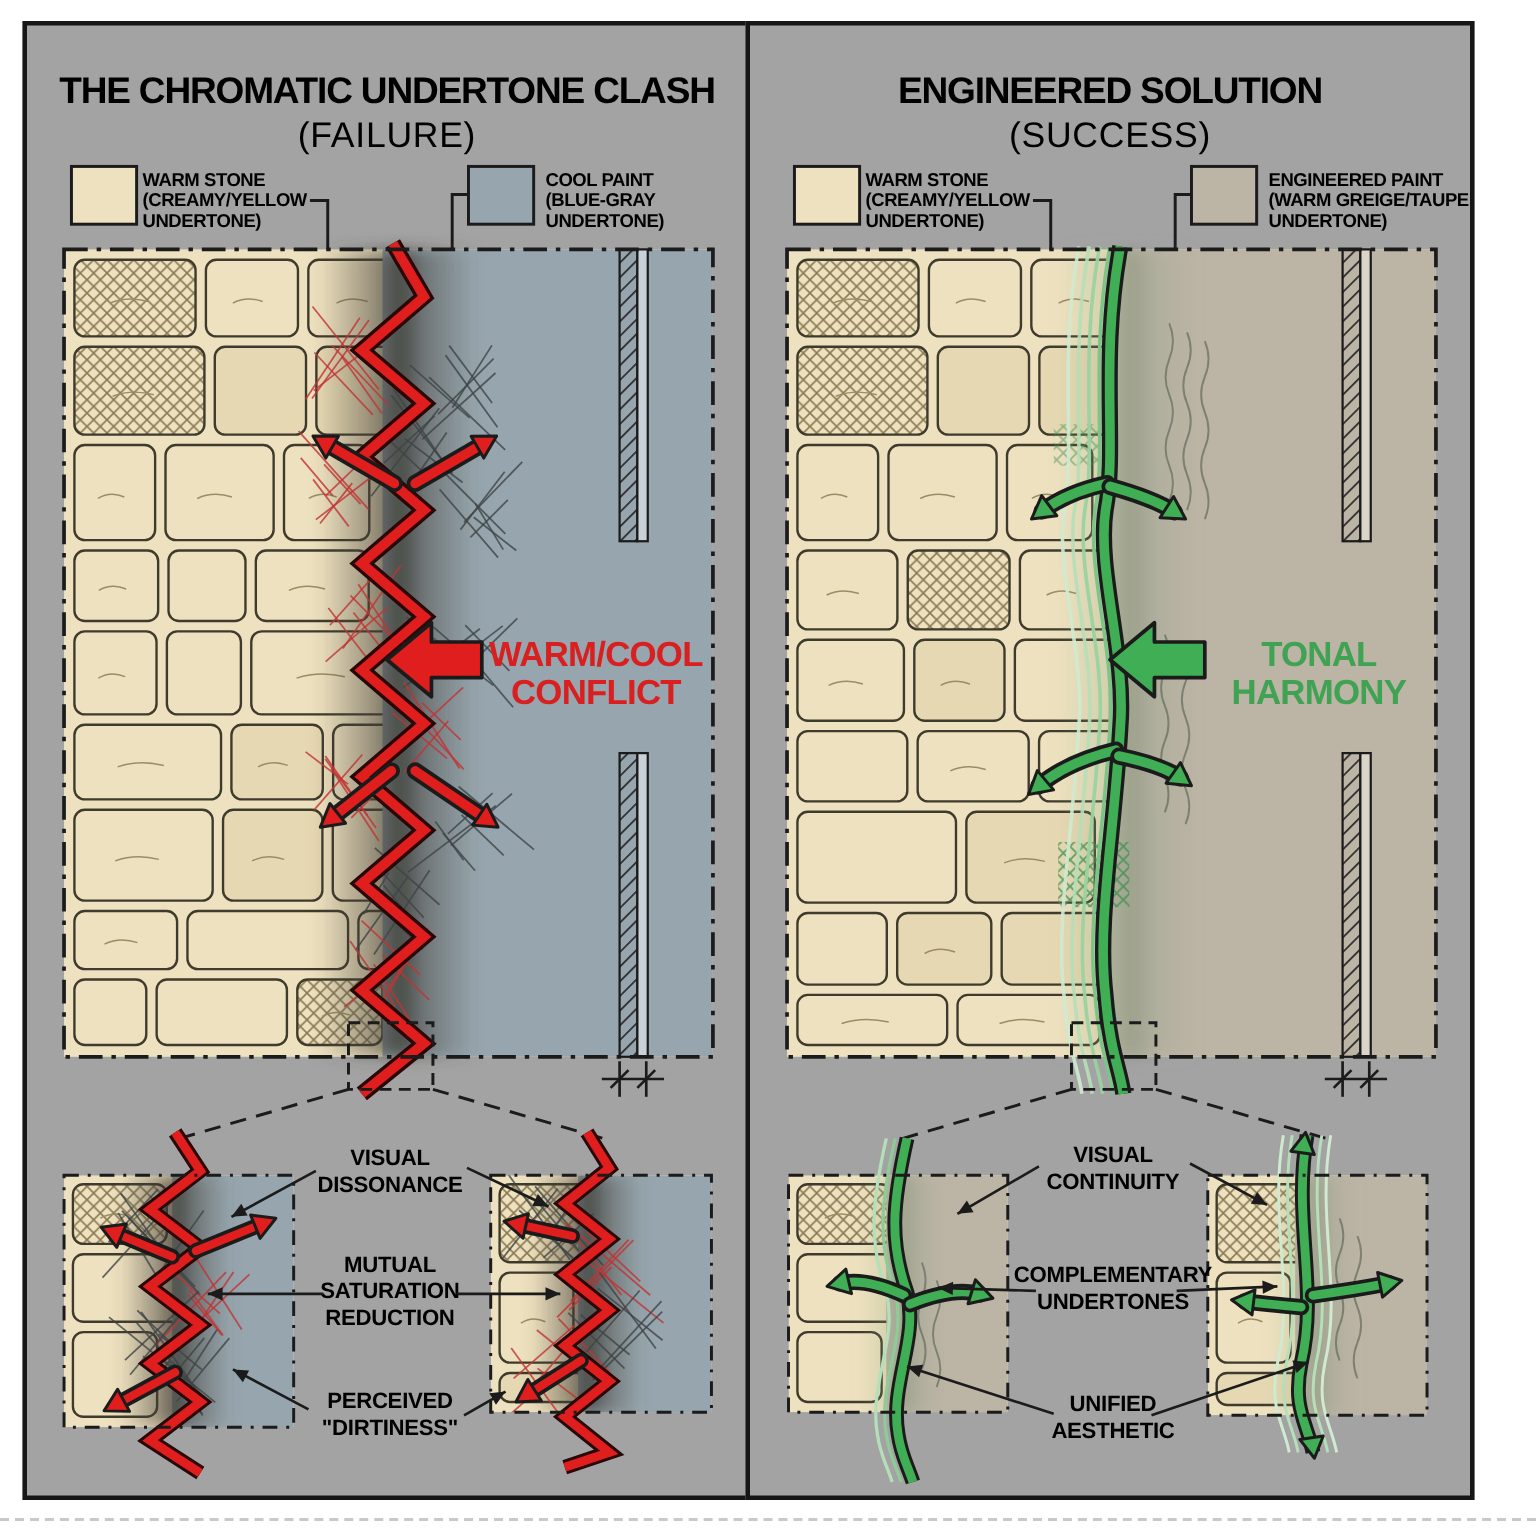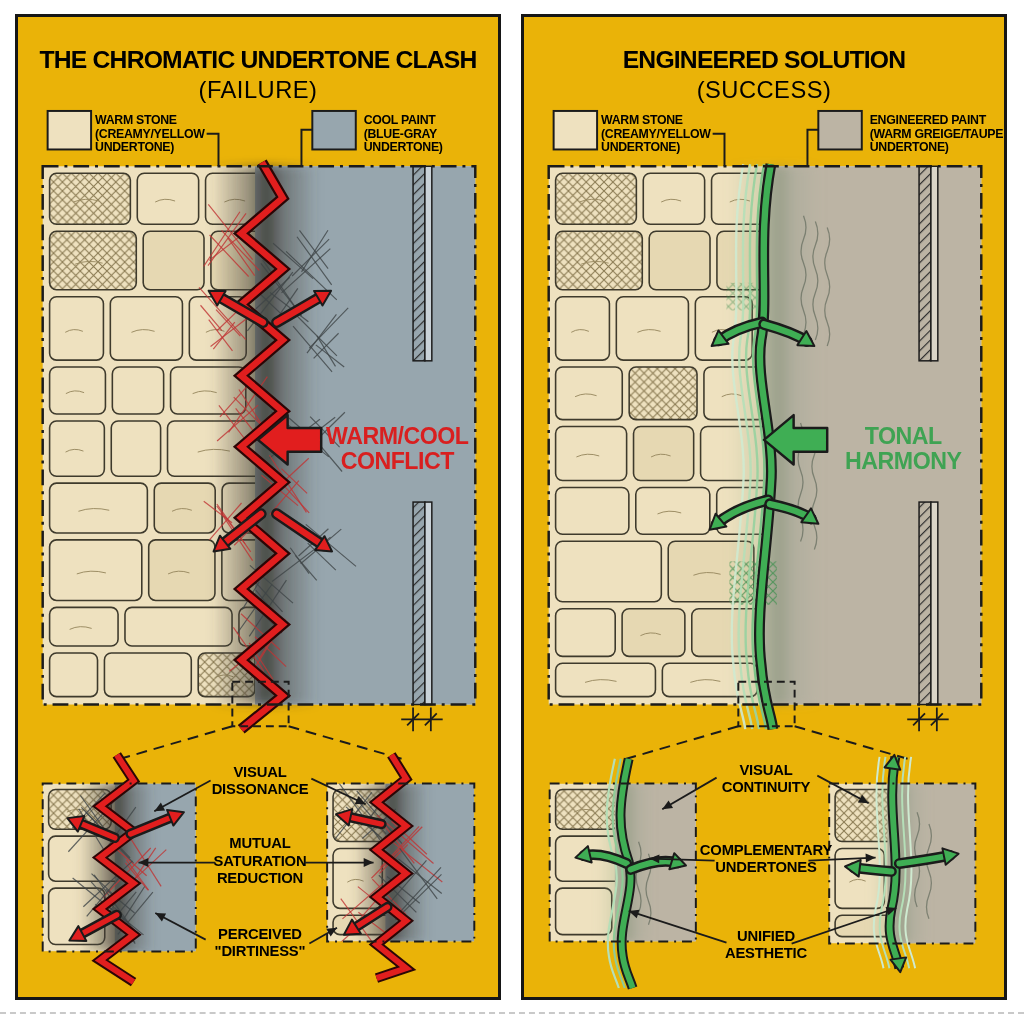--- a/index.html
+++ b/index.html
@@ -1,21 +1,21 @@
 <!DOCTYPE html>
 <html><head>
 <meta charset="utf-8">
 <style>
   html,body{margin:0;padding:0;background:#ffffff;}
   #stage{position:relative;width:1024px;height:1024px;background:#ffffff;overflow:hidden;
          font-family:"Liberation Sans",sans-serif;}
   .panel{position:absolute;top:14px;width:486px;height:986px;border:3.5px solid #161616;
-         background:#eab308;box-sizing:border-box;}
+         background:#a3a3a3;box-sizing:border-box;}
   #panel-failure{left:15px;}
-  #panel-success{left:521px;}
+  #panel-success{left:497px;}
   .panel svg{position:absolute;left:0;top:0;width:100%;height:100%;}
   .bottom-dash{position:absolute;left:0;top:1012px;width:1024px;border-top:2px dashed #c9c9c9;}
   text{font-family:"Liberation Sans",sans-serif;}
   .t1{font-size:25px;font-weight:800;letter-spacing:-0.8px;}
   .t2{font-size:24px;font-weight:400;letter-spacing:0.5px;}
   .lg{font-size:12.5px;font-weight:700;letter-spacing:-0.3px;}
   .big{font-size:23.5px;font-weight:800;letter-spacing:-0.5px;}
   .lbl{font-size:15px;font-weight:700;letter-spacing:-0.2px;}
 </style>
 </head>

